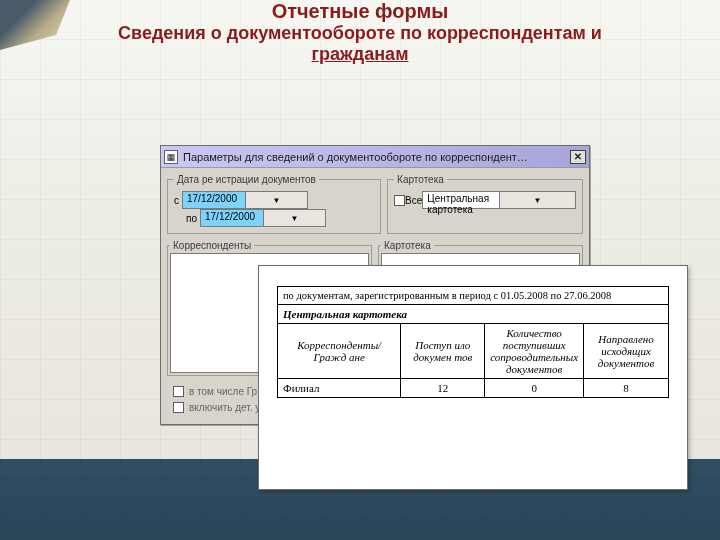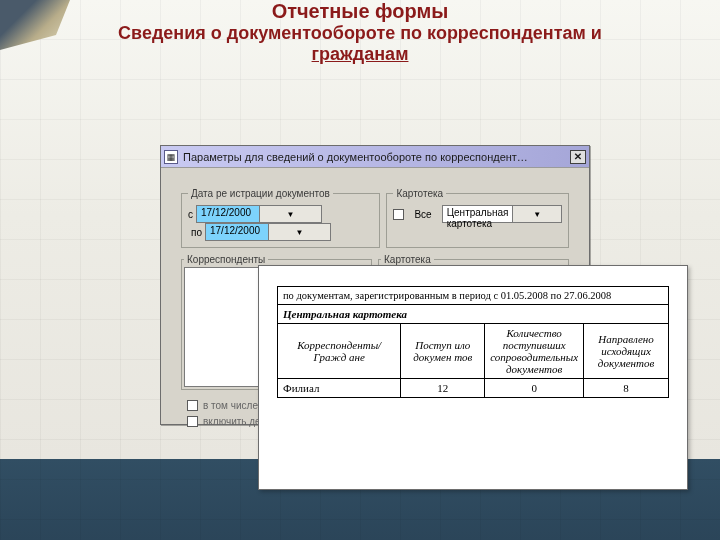--- a/index.html
+++ b/index.html
@@ -62,21 +62,21 @@
   }
   .titlebar .spacer { flex: 1; }
   .titlebar .close-btn {
     width: 16px; height: 14px;
     background: #e0e0e0;
     border: 1px solid #404040;
     font-size: 10px; font-weight: bold;
     display: flex; align-items: center; justify-content: center;
     cursor: pointer;
   }
-  .dialog-body { padding: 20px; font-size: 11px; }
+  .dialog-body { padding: 6px; font-size: 11px; }
   .row { display: flex; gap: 6px; }
   fieldset.group {
     border: 1px solid #9e9e95;
     background: #d7d4cb;
     padding: 6px 6px;
     flex: 1;
   }
   fieldset.group > legend {
     font-size: 10px;
     padding: 0 3px;
@@ -91,21 +91,21 @@
     border: 1px solid #7a7a7a;
     font-size: 10px;
   }
   .date-input span { padding: 1px 4px; display: inline-block; min-width: 62px; }
   .date-input .dd {
     width: 14px; border-left: 1px solid #7a7a7a;
     display: flex; align-items: center; justify-content: center;
     background: #e8e6df;
     font-size: 8px;
   }
-  .kart-row { display: flex; align-items: center; gap: 10px; }
+  .kart-row { display: flex; align-items: center; gap: 0; }
   .chk { width: 11px; height: 11px; border: 1px solid #5a5a5a; background: #fff; display:inline-block; flex-shrink:0; }
   .kart-select {
     flex: 1; display: flex; align-items: stretch; height: 18px;
     background: #fff; border: 1px solid #7a7a7a; font-size: 10px;
   }
   .kart-select span { flex:1; padding: 1px 4px; }
   .kart-select .dd {
     width: 14px; border-left: 1px solid #7a7a7a;
     background: #e8e6df; display:flex; align-items:center; justify-content:center; font-size:8px;
   }
@@ -183,21 +183,21 @@
     <div class="row">
       <fieldset class="group" style="flex:1.1">
         <legend>Дата ре истрации документов</legend>
         <span class="date-field">
           <label>с</label>
           <span class="date-input">
             <span>17/12/2000</span>
             <span class="dd">▼</span>
           </span>
         </span>
-        <span class="date-field" style="margin-left:3px">
+        <span class="date-field" style="margin-left:12px">
           <label>по</label>
           <span class="date-input">
             <span>17/12/2000</span>
             <span class="dd">▼</span>
           </span>
         </span>
       </fieldset>
       <fieldset class="group" style="flex:1">
         <legend>Картотека</legend>
         <div class="kart-row">

